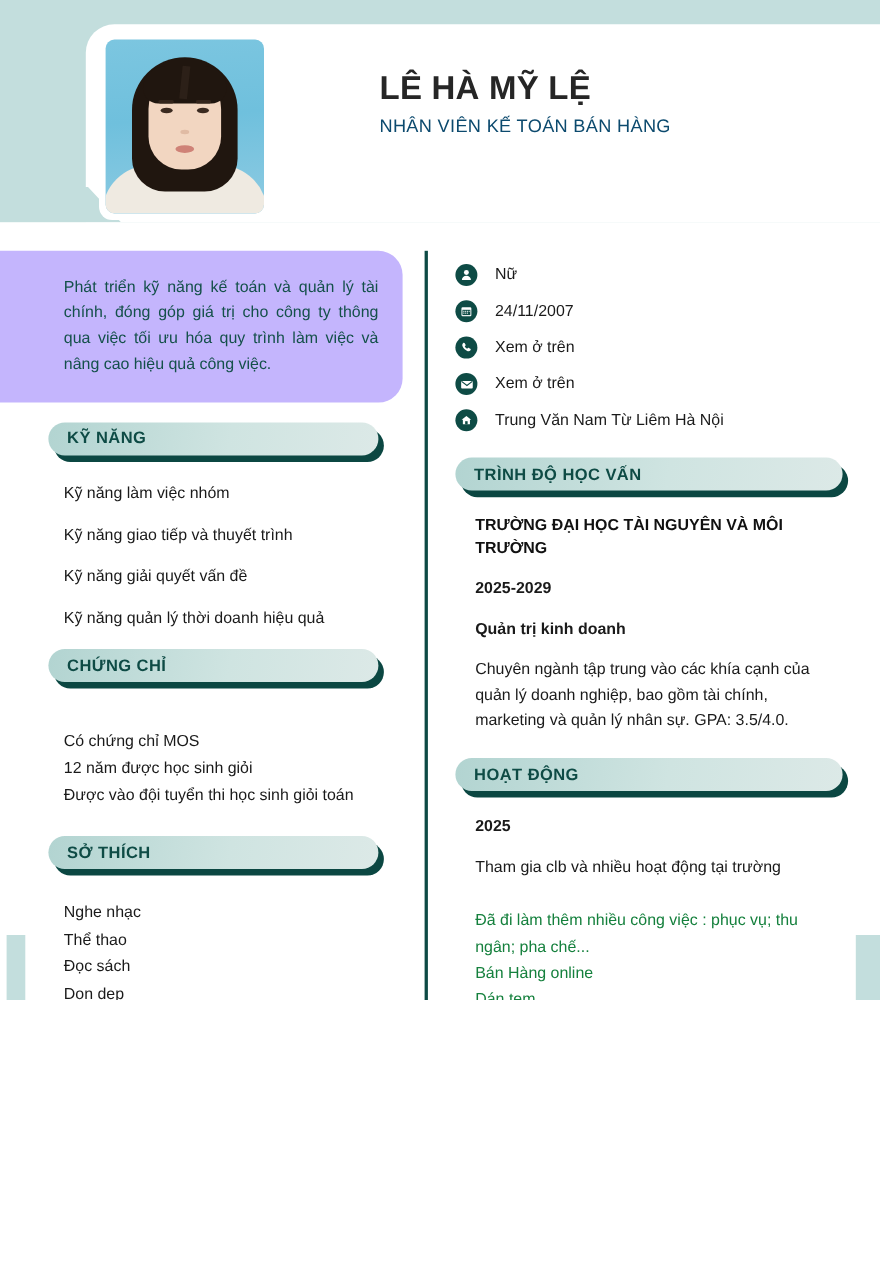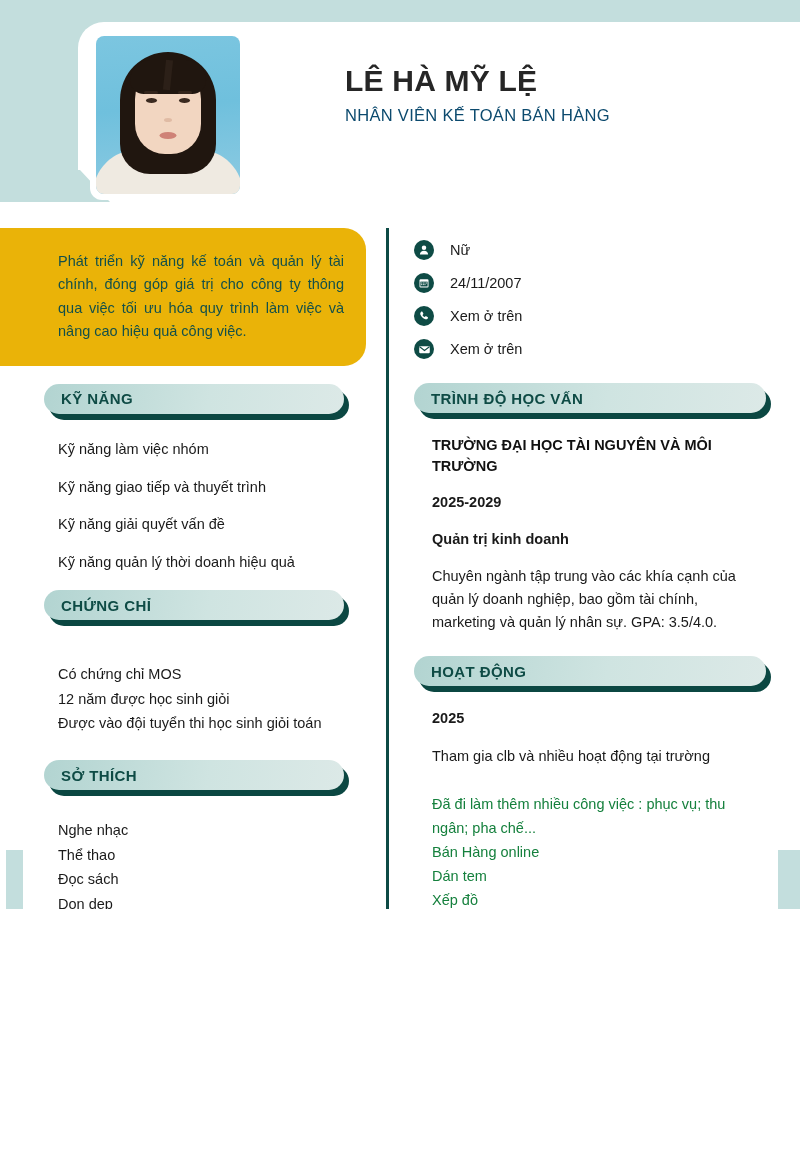--- a/index.html
+++ b/index.html
@@ -186,21 +186,21 @@
   }
 
   
   .left-col {
     position: absolute;
     left: 0; top: 228px;
     width: 372px;
   }
   .summary-box {
     width: 366px;
-    background: #eab308;
+    background: #c4b5fd;
     border-top-right-radius: 22px;
     border-bottom-right-radius: 22px;
     padding: 22px 22px 22px 58px;
   }
   .summary-text {
     font-size: 14.5px;
     line-height: 1.62;
     color: #14504a;
     text-align: justify;
   }
@@ -461,20 +461,29 @@
       <div class="contact-row">
         <span class="c-icon">
           <svg width="13" height="13" viewBox="0 0 16 16">
               <rect x="1.5" y="4" width="13" height="8.5" rx="1" fill="#fff"></rect>
               <path d="M2 4.6l6 4.6 6-4.6" stroke="#0e4b45" stroke-width="1.3" fill="none"></path>
             </svg>
         </span>
         <span class="c-text">Xem ở trên</span>
       </div>
 
+      <div class="contact-row">
+        <span class="c-icon">
+          <svg width="12" height="12" viewBox="0 0 16 16">
+              <path d="M8 3L2.2 7.6h1.5V13h8.6V7.6h1.5z" fill="#fff"></path>
+              <rect x="6.5" y="9.2" width="3" height="3.8" fill="#0e4b45"></rect>
+            </svg>
+        </span>
+        <span class="c-text">Trung Văn Nam Từ Liêm Hà Nội</span>
+      </div>
     </div>
 
     <div class="r-section">
       <div class="r-pill-wrap">
         <div class="pill-shadow"></div>
         <div class="pill">
           <span class="pill-label">TRÌNH ĐỘ HỌC VẤN</span>
         </div>
       </div>
       <div class="r-body">

